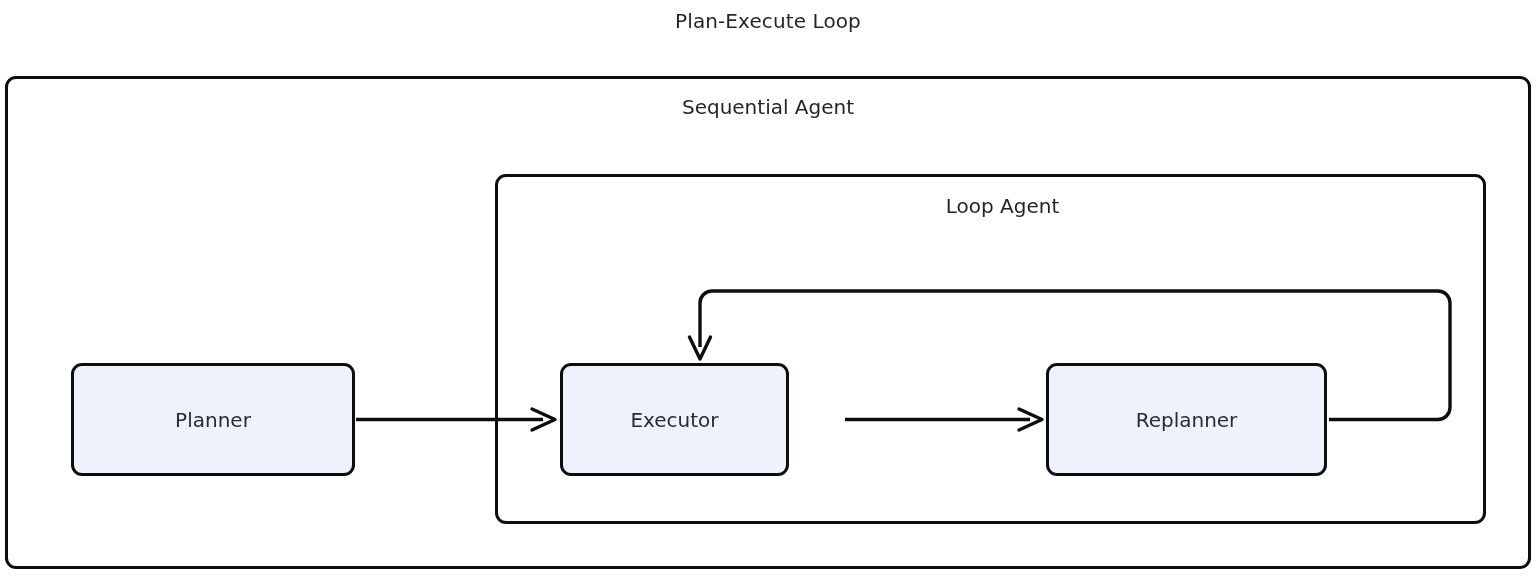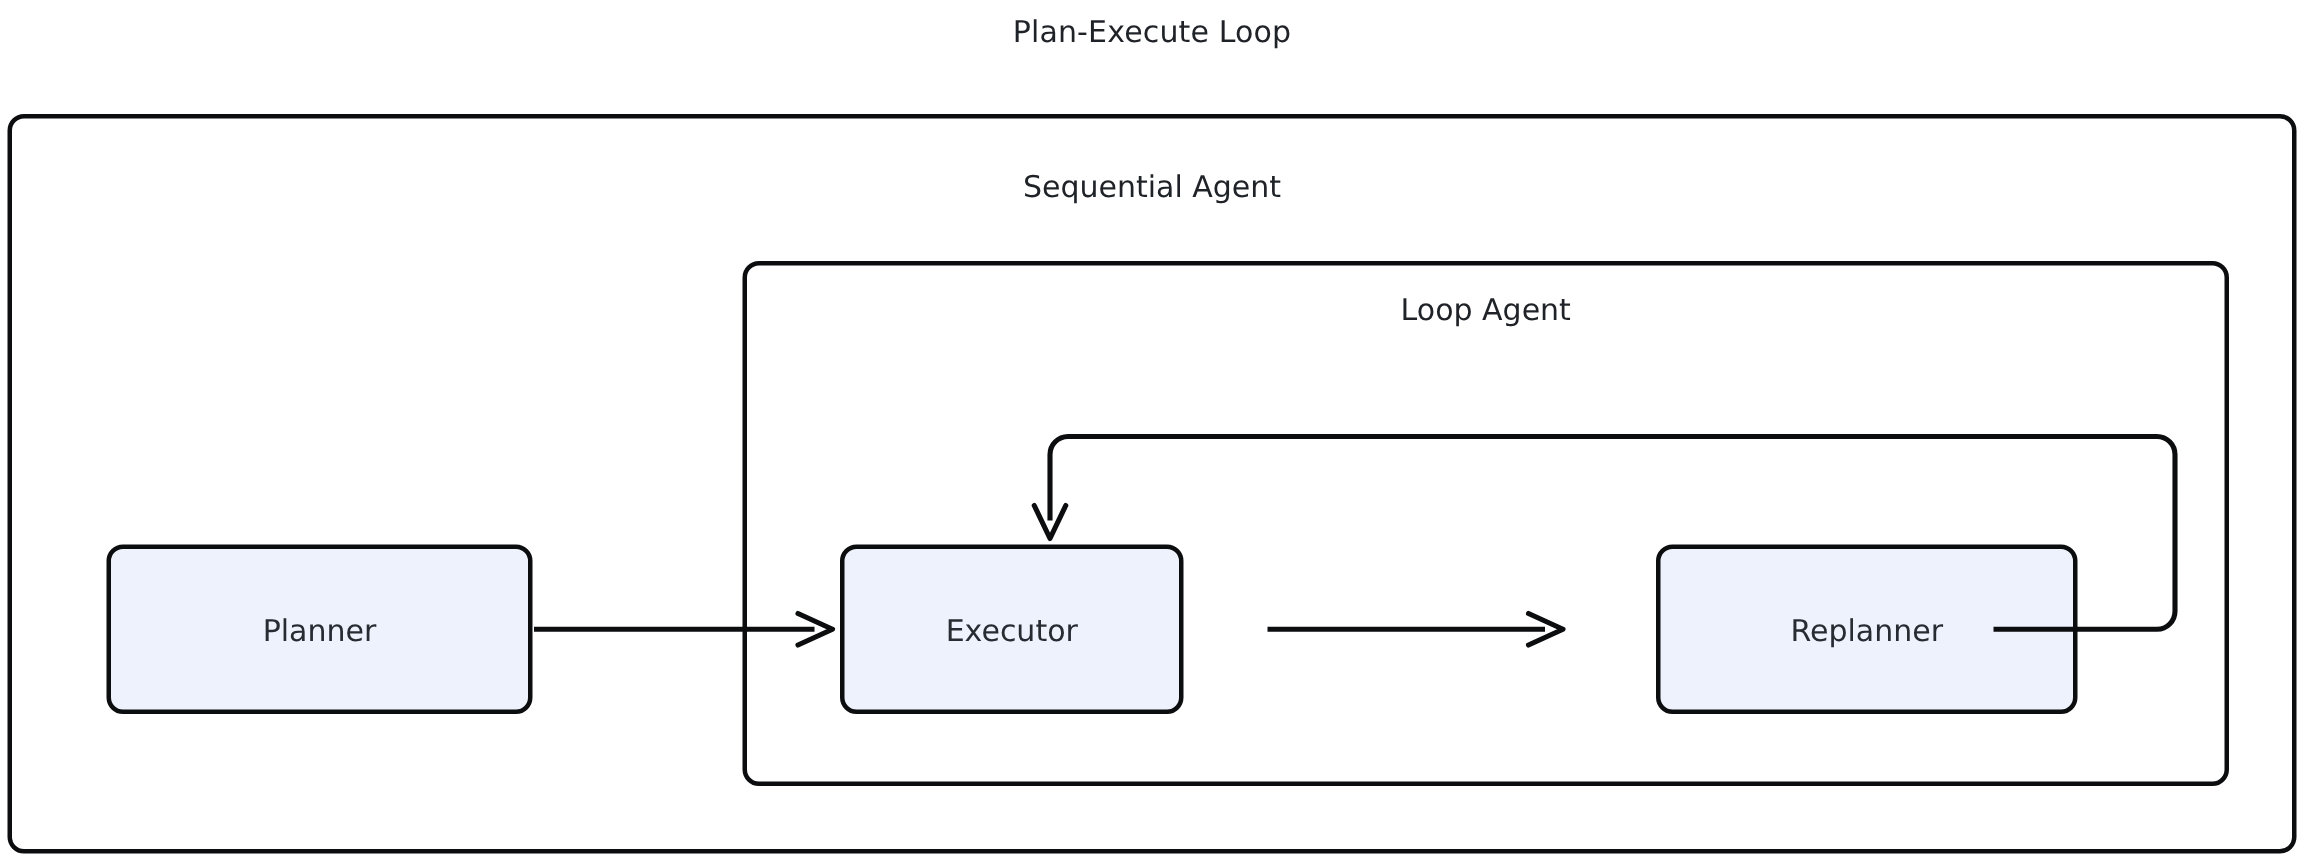--- a/index.html
+++ b/index.html
@@ -59,33 +59,33 @@
   #sequential-agent-box {
     left: 5px;
     top: 76px;
     width: 1526px;
     height: 493px;
   }
   #sequential-agent-label {
     left: 5px;
     top: 93px;
     width: 1526px;
-    margin-top: 17px;
   }
 
   #loop-agent-box {
     left: 495px;
     top: 174px;
     width: 991px;
     height: 350px;
   }
   #loop-agent-label {
     left: 495px;
     top: 192px;
     width: 991px;
+    padding-left: 12px;
   }
 
   
   .node {
     position: absolute;
     border: 3px solid #0b0d0e;
     border-radius: 11px;
     background: #eef2fc;
     box-sizing: border-box;
     display: flex;
@@ -95,21 +95,21 @@
   .node-label {
     font-size: 20px;
     line-height: 24px;
     color: #272c33;
     white-space: nowrap;
     text-align: center;
   }
 
   #node-planner   { left: 71px;   top: 363px; width: 284px; height: 113px; }
   #node-executor  { left: 560px;  top: 363px; width: 229px; height: 113px; }
-  #node-replanner { left: 1104px; top: 363px; width: 281px; height: 113px; }
+  #node-replanner { left: 1046px; top: 363px; width: 281px; height: 113px; }
 
   
   #edge-layer {
     position: absolute;
     left: 0;
     top: 0;
     width: 1536px;
     height: 576px;
     pointer-events: none;
   }

